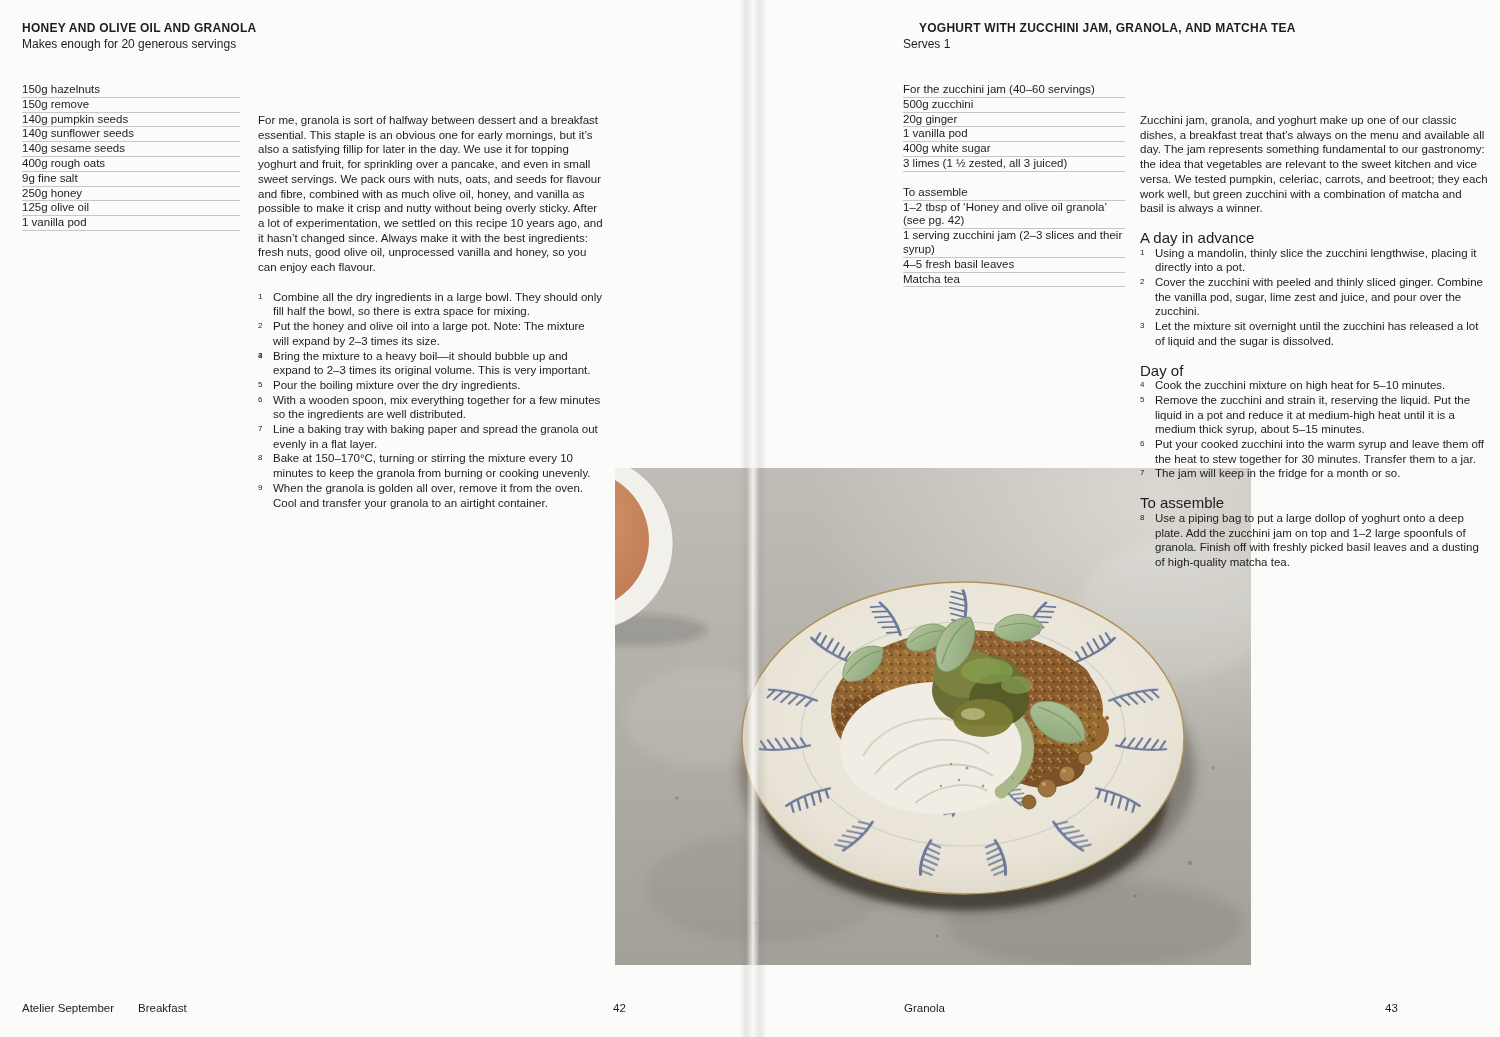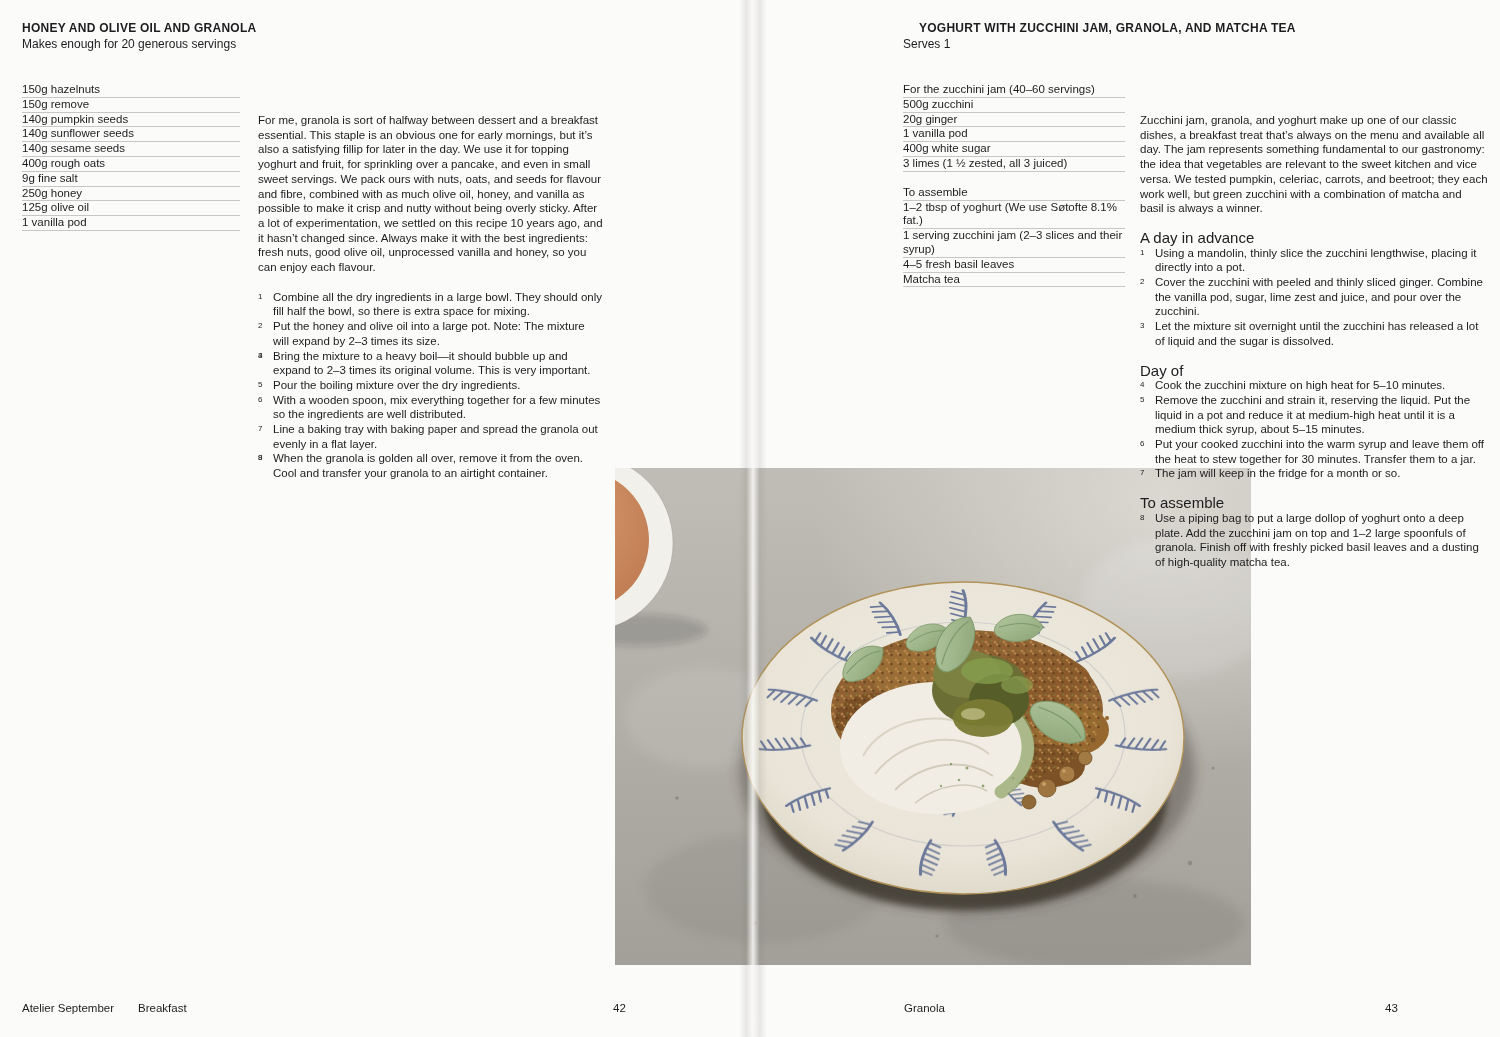--- a/index.html
+++ b/index.html
@@ -231,42 +231,42 @@
 <div class="abs body-col" style="left:258px;top:81px;width:345px;">
   <p>For me, granola is sort of halfway between dessert and a breakfast essential. This staple is an obvious one for early mornings, but it’s also a satisfying fillip for later in the day. We use it for topping yoghurt and fruit, for sprinkling over a pancake, and even in small sweet servings. We pack ours with nuts, oats, and seeds for flavour and fibre, combined with as much olive oil, honey, and vanilla as possible to make it crisp and nutty without being overly sticky. After a lot of experimentation, we settled on this recipe 10 years ago, and it hasn’t changed since. Always make it with the best ingredients: fresh nuts, good olive oil, unprocessed vanilla and honey, so you can enjoy each flavour.</p>
   <ol class="steps">
     <li><span class="sn">1</span><span>Combine all the dry ingredients in a large bowl. They should only fill half the bowl, so there is extra space for mixing.</span></li>
     <li><span class="sn">2</span><span>Put the honey and olive oil into a large pot. Note: The mixture will expand by 2–3 times its size.</span></li>
     <li><span class="sn">3</span></li>
     <li><span class="sn">4</span><span>Bring the mixture to a heavy boil—it should bubble up and expand to 2–3 times its original volume. This is very important.</span></li>
     <li><span class="sn">5</span><span>Pour the boiling mixture over the dry ingredients.</span></li>
     <li><span class="sn">6</span><span>With a wooden spoon, mix everything together for a few minutes so the ingredients are well distributed.</span></li>
     <li><span class="sn">7</span><span>Line a baking tray with baking paper and spread the granola out evenly in a flat layer.</span></li>
-    <li><span class="sn">8</span></li>
+    <li><span class="sn">8</span><span>Bake at 150–170°C, turning or stirring the mixture every 10 minutes to keep the granola from burning or cooking unevenly.</span></li>
     <li><span class="sn">9</span><span>When the granola is golden all over, remove it from the oven. Cool and transfer your granola to an airtight container.</span></li>
   </ol>
 </div>
 
 <div class="abs footer-item" style="left:22px;top:1001px;">Atelier September</div>
 <div class="abs footer-item" style="left:138px;top:1001px;">Breakfast</div>
 <div class="abs footer-item" style="left:613px;top:1001px;">42</div>
 
 <div class="abs title" style="left:903px;top:21px;margin-left:16px;">YOGHURT WITH ZUCCHINI JAM, GRANOLA, AND MATCHA TEA</div>
 <div class="abs subtitle" style="left:903px;top:37px;">Serves 1</div>
 
 <ul class="abs ing" style="left:903px;top:83px;width:222px;">
   <li>For the zucchini jam (40–60 servings)</li>
   <li>500g zucchini</li>
   <li>20g ginger</li>
   <li>1 vanilla pod</li>
   <li>400g white sugar</li>
   <li>3 limes (1 ½ zested, all 3 juiced)</li>
   <li class="ing-gap"></li>
   <li>To assemble</li>
-  <li>1–2 tbsp of yoghurt (We use Søtofte 8.1% fat.)</li>
+  <li>1–2 tbsp of ‘Honey and olive oil granola’ (see pg. 42)</li>
   <li>1 serving zucchini jam (2–3 slices and their syrup)</li>
   <li>4–5 fresh basil leaves</li>
   <li>Matcha tea</li>
 </ul>
 
 <div class="abs body-col" style="left:1140px;top:81px;width:348px;">
   <p>Zucchini jam, granola, and yoghurt make up one of our classic dishes, a breakfast treat that’s always on the menu and available all day. The jam represents something fundamental to our gastronomy: the idea that vegetables are relevant to the sweet kitchen and vice versa. We tested pumpkin, celeriac, carrots, and beetroot; they each work well, but green zucchini with a combination of matcha and basil is always a winner.</p>
 
   <h3 class="sec-h">A day in advance</h3>
   <ol class="steps">

